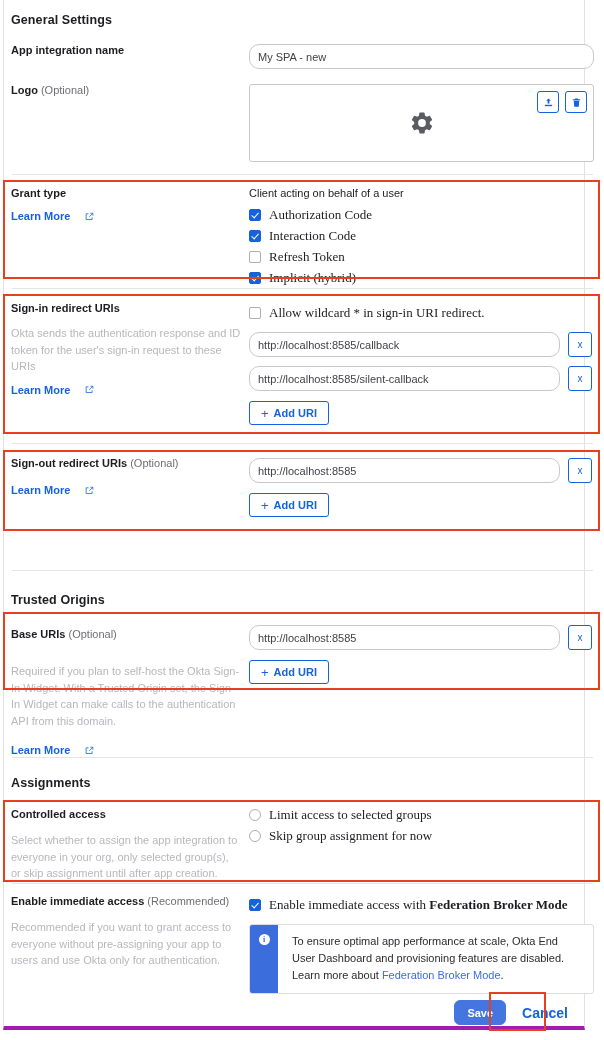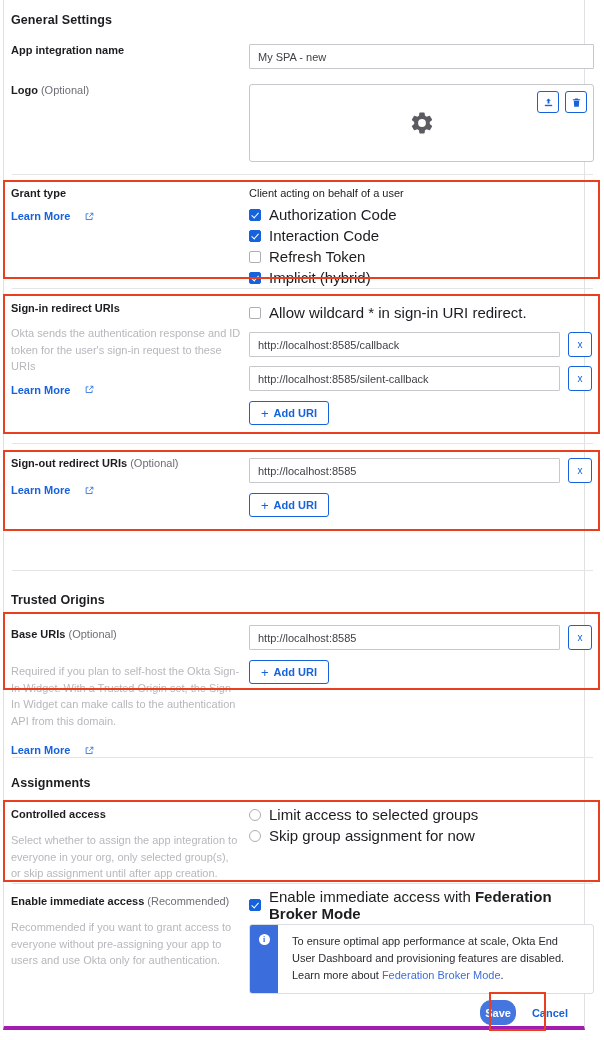--- a/index.html
+++ b/index.html
@@ -68,21 +68,21 @@
 
   .hr {
     position: absolute;
     left: 8px; width: 581px;
     height: 1px; background: #e4e5e7;
   }
 
   
   .txt {
     border: 1px solid #c8c8cc;
-    border-radius: 1px;
+    border-radius: 10px;
     background: #fff;
     height: 25px;
     font-size: 11px;
     color: #3f3f46;
     padding: 0 8px;
     line-height: 23px;
     font-family: "Liberation Sans", sans-serif;
     outline: none;
     width: 100%;
     display: block;
@@ -150,21 +150,21 @@
     display: flex; align-items: center; justify-content: center;
   }
 
   
   .opt {
     display: flex;
     align-items: center;
     gap: 8px;
     height: 17px;
   }
-  .opt-label { font-size: 15px; color: #1d1d21; }
+  .opt-label { font-size: 13px; color: #1d1d21; font-family: Liberation Serif, serif; }
   .cb {
     width: 12px; height: 12px;
     border-radius: 2px;
     border: 1px solid #aeaeb5;
     background: #fff;
     flex: 0 0 auto;
     position: relative;
   }
   .cb.on {
     background: #1662dd;
@@ -228,32 +228,32 @@
     font-size: 11px;
     line-height: 17px;
     color: #2b2b31;
   }
   .callout-body a { color: #3c6ddd; text-decoration: none; }
 
   
   .save-btn {
     background: #4576e0;
     border: 1px solid #4576e0;
-    border-radius: 11px;
+    border-radius: 6px;
     color: #fff;
     font-weight: bold;
     font-size: 11px;
-    padding: 0 4px;
+    padding: 0 12px;
     height: 25px;
     cursor: pointer;
     font-family: "Liberation Sans", sans-serif;
   }
   .cancel-link {
     color: #1662dd;
-    font-size: 11px;
+    font-size: 14px;
     font-weight: bold;
     text-decoration: none;
     cursor: pointer;
   }
 
   
   .hl {
     position: absolute;
     border: 2px solid #e8401f;
     pointer-events: none;

